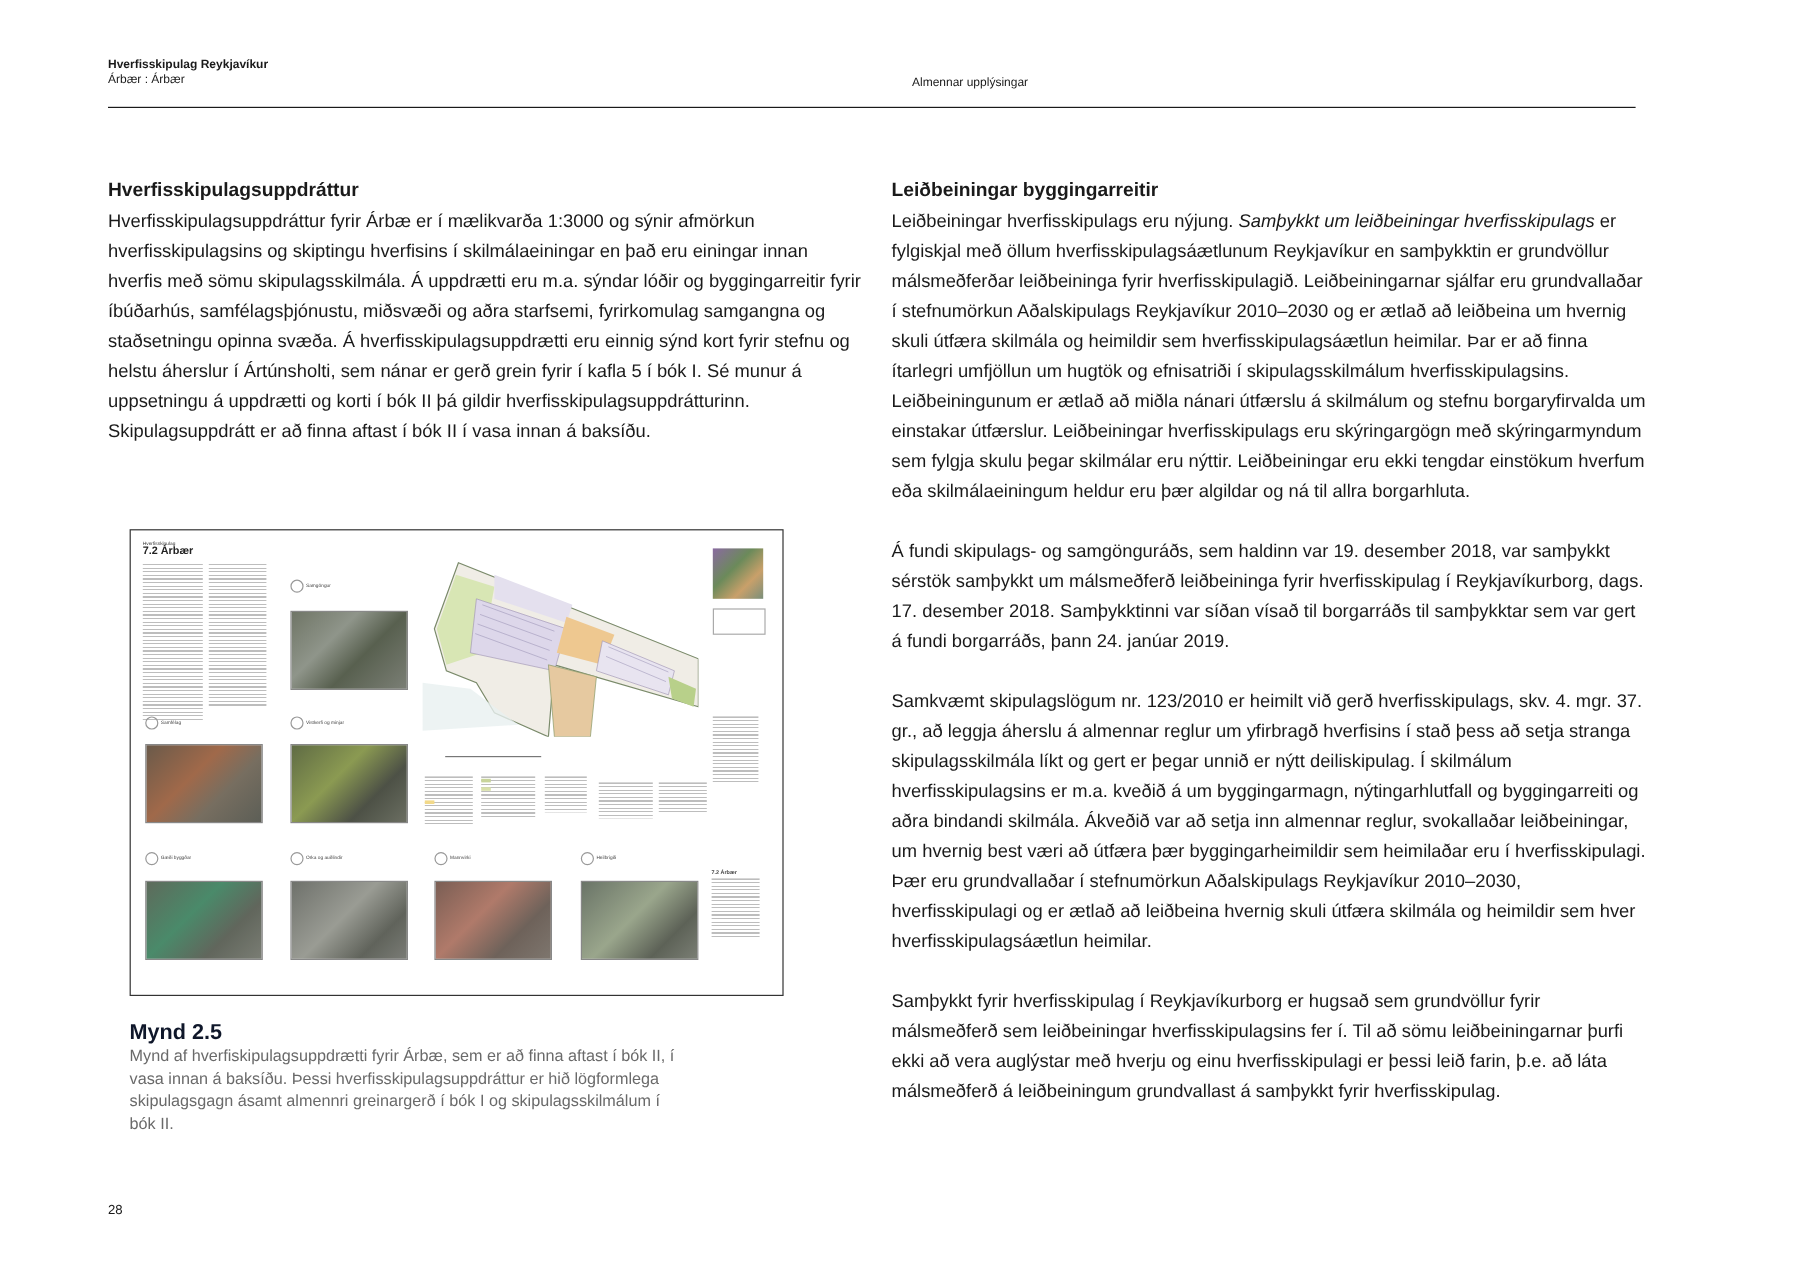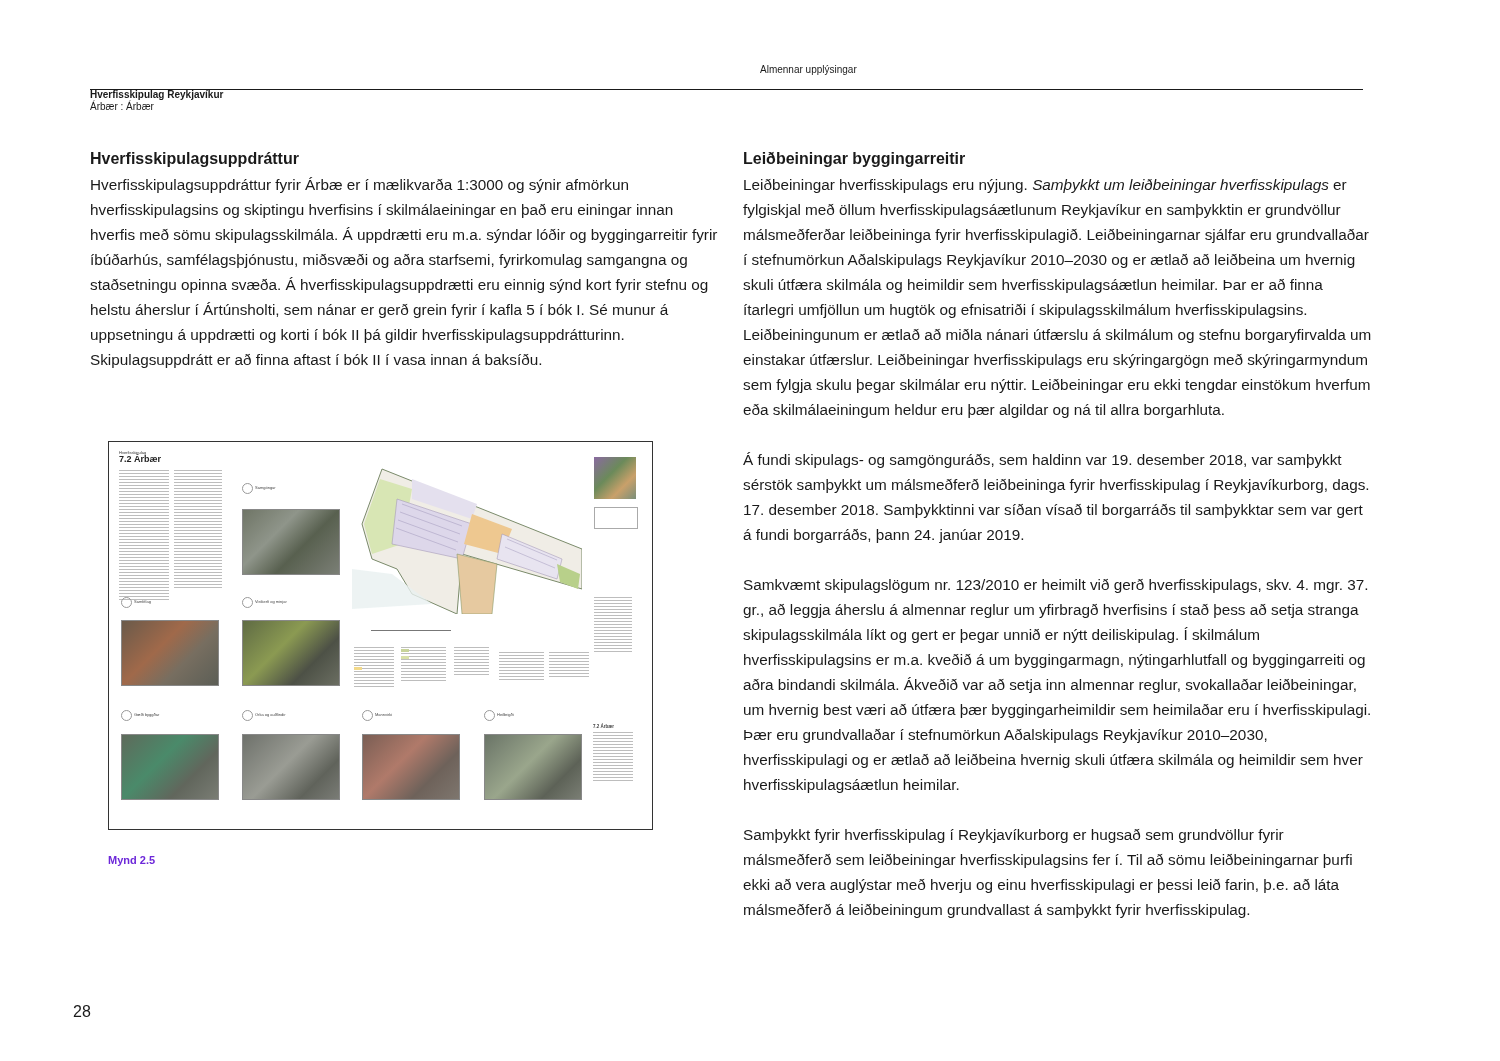--- a/index.html
+++ b/index.html
@@ -1,34 +1,34 @@
 <!DOCTYPE html>
 <html><head>
 <meta charset="utf-8">
 <style>
   html, body { margin:0; padding:0; background:#ffffff; }
   body { width:1500px; height:1061px; position:relative; overflow:hidden;
          font-family:"Liberation Sans", sans-serif; color:#1a1a1a; }
-  .hdr-left { position:absolute; left:90px; top:49px; font-size:10px; line-height:12px;margin-top:40px; }
+  .hdr-left { position:absolute; left:90px; top:49px; font-size:10px; line-height:12px; }
   .hdr-left .t { font-weight:bold; }
   .hdr-right { position:absolute; left:743px; top:64px; font-size:10px;margin-left:17px; }
   .hdr-rule { position:absolute; left:90px; top:89px; width:1273px; height:1px; background:#1a1a1a; }
 
   .col { position:absolute; font-size:15.3px; line-height:25px; }
   .col-left { left:90px; top:146px; width:630px; }
   .col-right { left:743px; top:146px; width:630px; }
   .col h2 { margin:0; font-size:16px; line-height:26px; font-weight:bold; }
   .col p { margin:0 0 25px 0; }
   .col p.first { margin-top:0; }
 
   .figure { position:absolute; left:108px; top:441px; width:543px; height:387px;
             border:1px solid #333; background:#fff; overflow:hidden; }
   .caption { position:absolute; left:108px; top:851px; width:460px; font-size:13.5px; line-height:19px; color:#6a6a6a; }
-  .caption .lbl { color:#6d28d9; font-weight:bold; font-size:11px; }
-  .pagenum { position:absolute; left:73px; top:1003px; font-size:16px; }
+  .caption .lbl { color:#0f172a; font-weight:bold; font-size:18px; }
+  .pagenum { position:absolute; left:90px; top:1003px; font-size:11px; }
 
   
   .fig-title-small { position:absolute; left:10px; top:8px; font-size:4px; color:#333; }
   .fig-title { position:absolute; left:10px; top:12px; font-size:9px; font-weight:bold; color:#222; }
   .txtblk { position:absolute; background:repeating-linear-gradient(#bdbdbd 0 1px, transparent 1px 3px); }
   .aerial { position:absolute; width:96px; height:64px; border:0.5px solid #888; }
   .aerial.a1 { background:linear-gradient(135deg,#6f7566 0%,#8f958a 35%,#58604f 60%,#7b7f76 100%); }
   .aerial.a2 { background:linear-gradient(135deg,#6a5a4a 0%,#a0694a 40%,#776e60 65%,#5c5e56 100%); }
   .aerial.a3 { background:linear-gradient(135deg,#5f6b44 0%,#8b9a52 40%,#4d5146 70%,#6b6e62 100%); }
   .aerial.a4 { background:linear-gradient(135deg,#5e6a5b 0%,#4a8a6a 40%,#61665c 70%,#7a7d74 100%); }
@@ -115,20 +115,21 @@
       <path d="M50,50 L110,72 M48,58 L108,80 M46,66 L106,88 M44,74 L104,96"></path>
       <path d="M155,85 L205,106 M153,93 L203,114"></path>
     </g>
     <polygon points="0,115 40,120 80,150 0,155" fill="#e9f0f0" opacity="0.8"></polygon>
   </svg>
   <div style="position:absolute;left:262px;top:188px;width:80px;height:1px;background:#777;"></div>
 </div>
 
 <div class="caption">
   <div class="lbl">Mynd 2.5</div>
+  <div>Mynd af hverfiskipulagsuppdrætti fyrir Árbæ, sem er að finna  aftast í bók II, í vasa innan á baksíðu. Þessi hverfisskipulagsuppdráttur er hið lögformlega skipulagsgagn ásamt almennri greinargerð í bók I og skipulagsskilmálum í bók II.</div>
 </div>
 
 <div class="col col-right">
   <h2>Leiðbeiningar byggingarreitir</h2>
   <p class="first"><span>Leiðbeiningar hverfisskipulags eru nýjung. </span><em>Samþykkt um leiðbeiningar hverfisskipulags</em><span> er fylgiskjal með öllum hverfisskipulagsáætlunum Reykjavíkur en samþykktin er grundvöllur málsmeðferðar leiðbeininga fyrir hverfisskipulagið. Leiðbeiningarnar sjálfar eru grundvallaðar í stefnumörkun Aðalskipulags Reykjavíkur 2010–2030 og er ætlað að leiðbeina um hvernig skuli útfæra skilmála og heimildir sem hverfisskipulagsáætlun heimilar. Þar er að finna ítarlegri umfjöllun um hugtök og efnisatriði í skipulagsskilmálum hverfisskipulagsins. Leiðbeiningunum er ætlað að miðla nánari útfærslu á skilmálum og stefnu borgaryfirvalda um einstakar útfærslur. Leiðbeiningar hverfisskipulags eru skýringargögn með skýringarmyndum sem fylgja skulu þegar skilmálar eru nýttir. Leiðbeiningar eru ekki tengdar einstökum hverfum eða skilmálaeiningum heldur eru þær algildar og ná til allra borgarhluta.</span></p>
   <p>Á fundi skipulags- og samgönguráðs, sem haldinn var 19. desember 2018, var samþykkt sérstök samþykkt um málsmeðferð leiðbeininga fyrir hverfisskipulag í Reykjavíkurborg, dags. 17. desember 2018. Samþykktinni var síðan vísað til borgarráðs til samþykktar sem var gert á fundi borgarráðs, þann 24. janúar 2019.</p>
   <p>Samkvæmt skipulagslögum nr. 123/2010 er heimilt við gerð hverfisskipulags, skv. 4. mgr. 37. gr., að leggja áherslu á almennar reglur um yfirbragð hverfisins í stað þess að setja stranga skipulagsskilmála líkt og gert er þegar unnið er nýtt deiliskipulag. Í skilmálum hverfisskipulagsins er m.a. kveðið á um byggingarmagn, nýtingarhlutfall og byggingarreiti og aðra bindandi skilmála. Ákveðið var að setja inn almennar reglur, svokallaðar leiðbeiningar, um hvernig best væri að útfæra þær byggingarheimildir sem heimilaðar eru í hverfisskipulagi. Þær eru grundvallaðar í stefnumörkun Aðalskipulags Reykjavíkur 2010–2030, hverfisskipulagi og er ætlað að leiðbeina hvernig skuli útfæra skilmála og heimildir sem hver hverfisskipulagsáætlun heimilar.</p>
   <p>Samþykkt fyrir hverfisskipulag í Reykjavíkurborg er hugsað sem grundvöllur fyrir málsmeðferð sem leiðbeiningar hverfisskipulagsins fer í. Til að sömu leiðbeiningarnar þurfi ekki að vera auglýstar með hverju og einu hverfisskipulagi er þessi leið farin, þ.e. að láta málsmeðferð á leiðbeiningum grundvallast á samþykkt fyrir hverfisskipulag.</p>
 </div>
 

